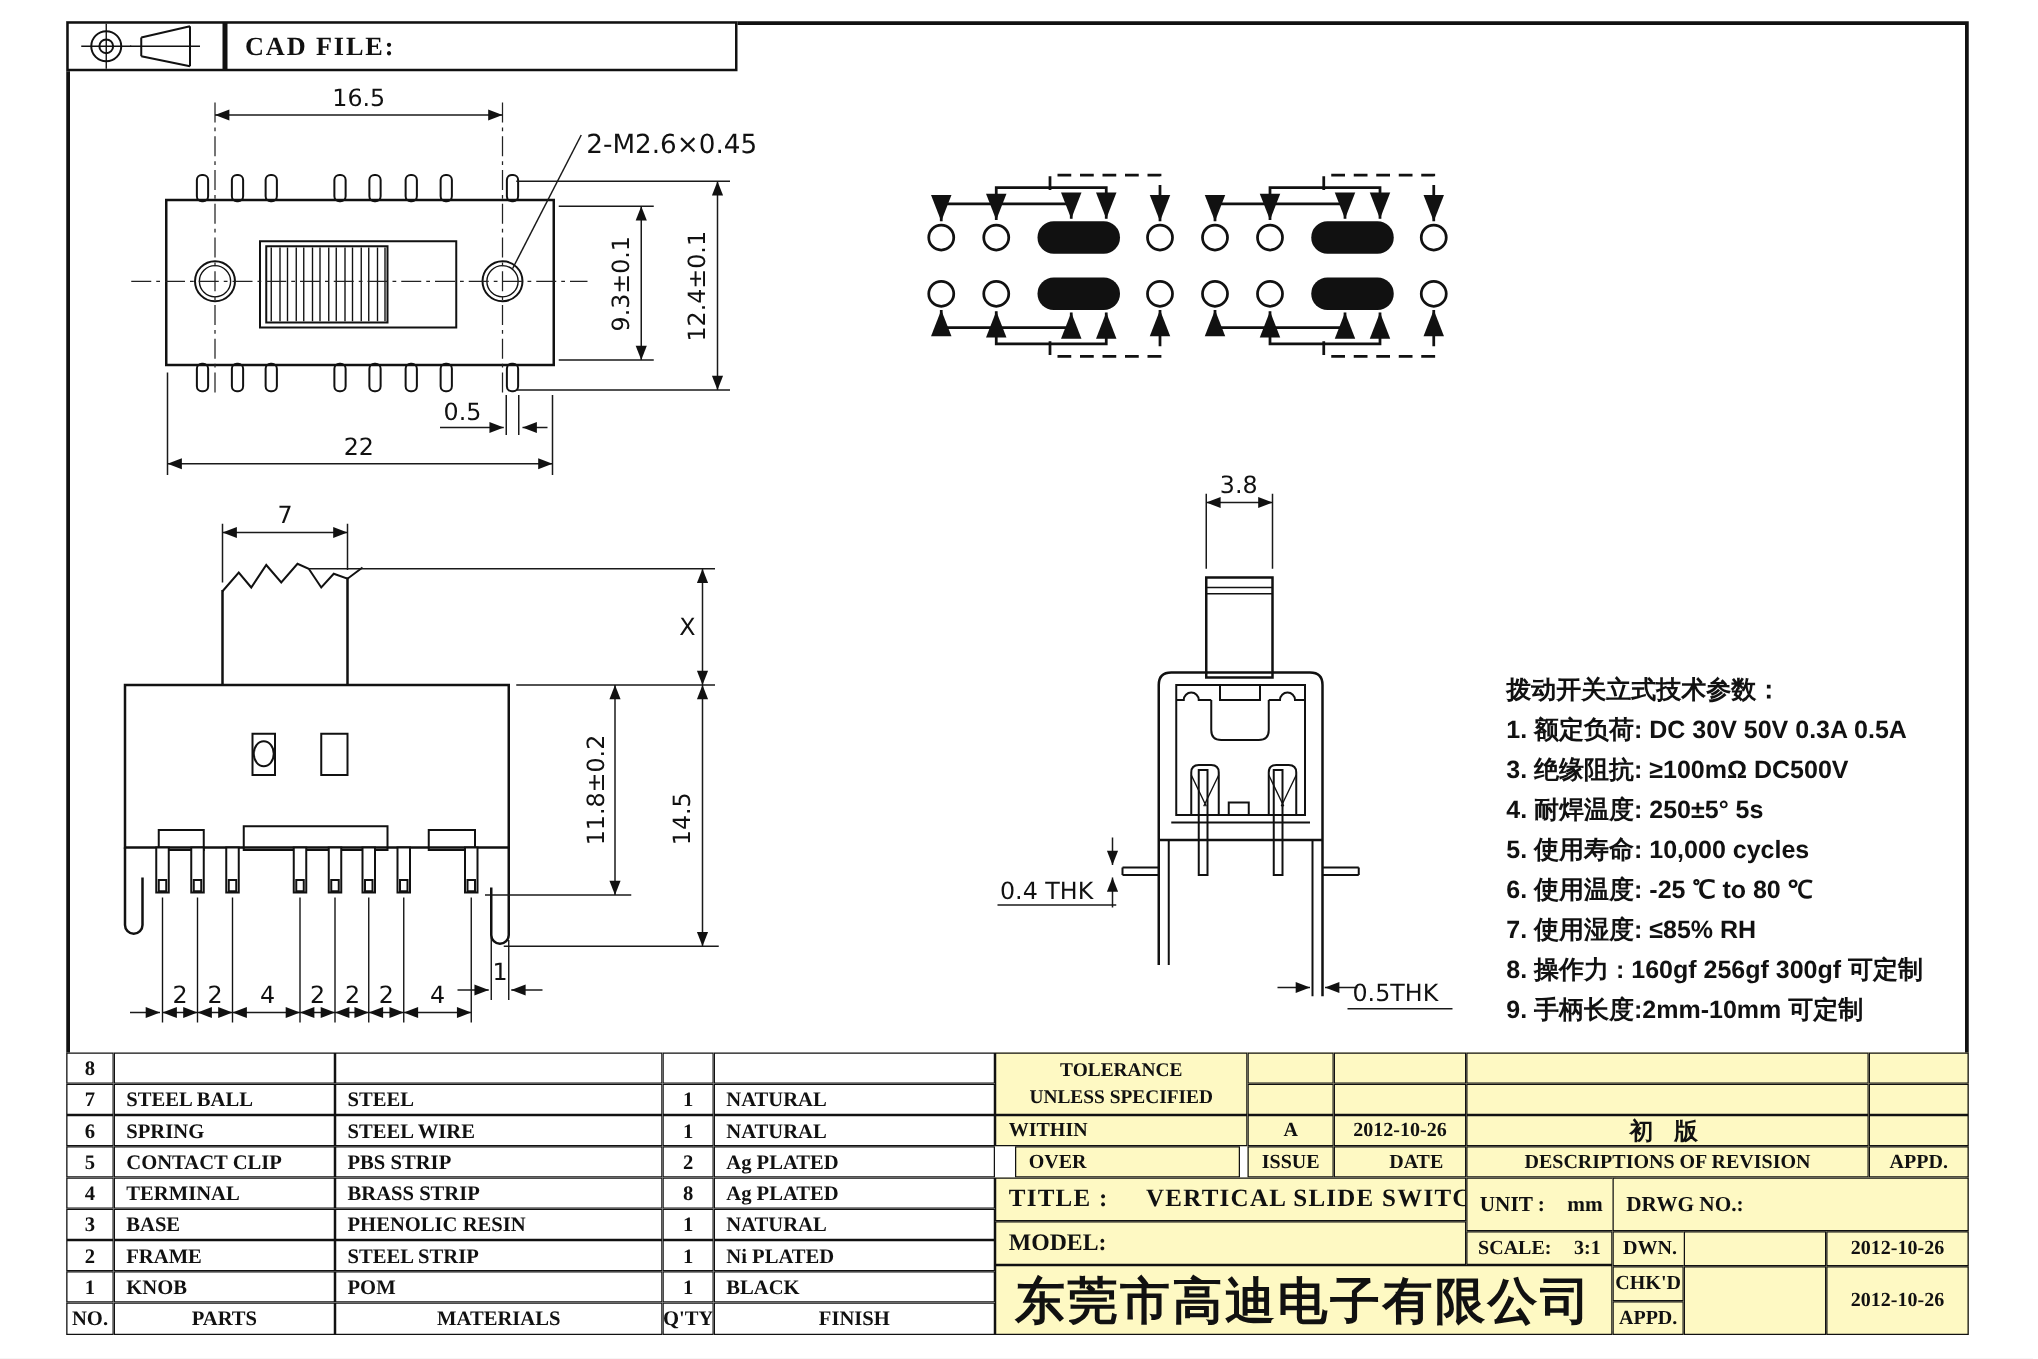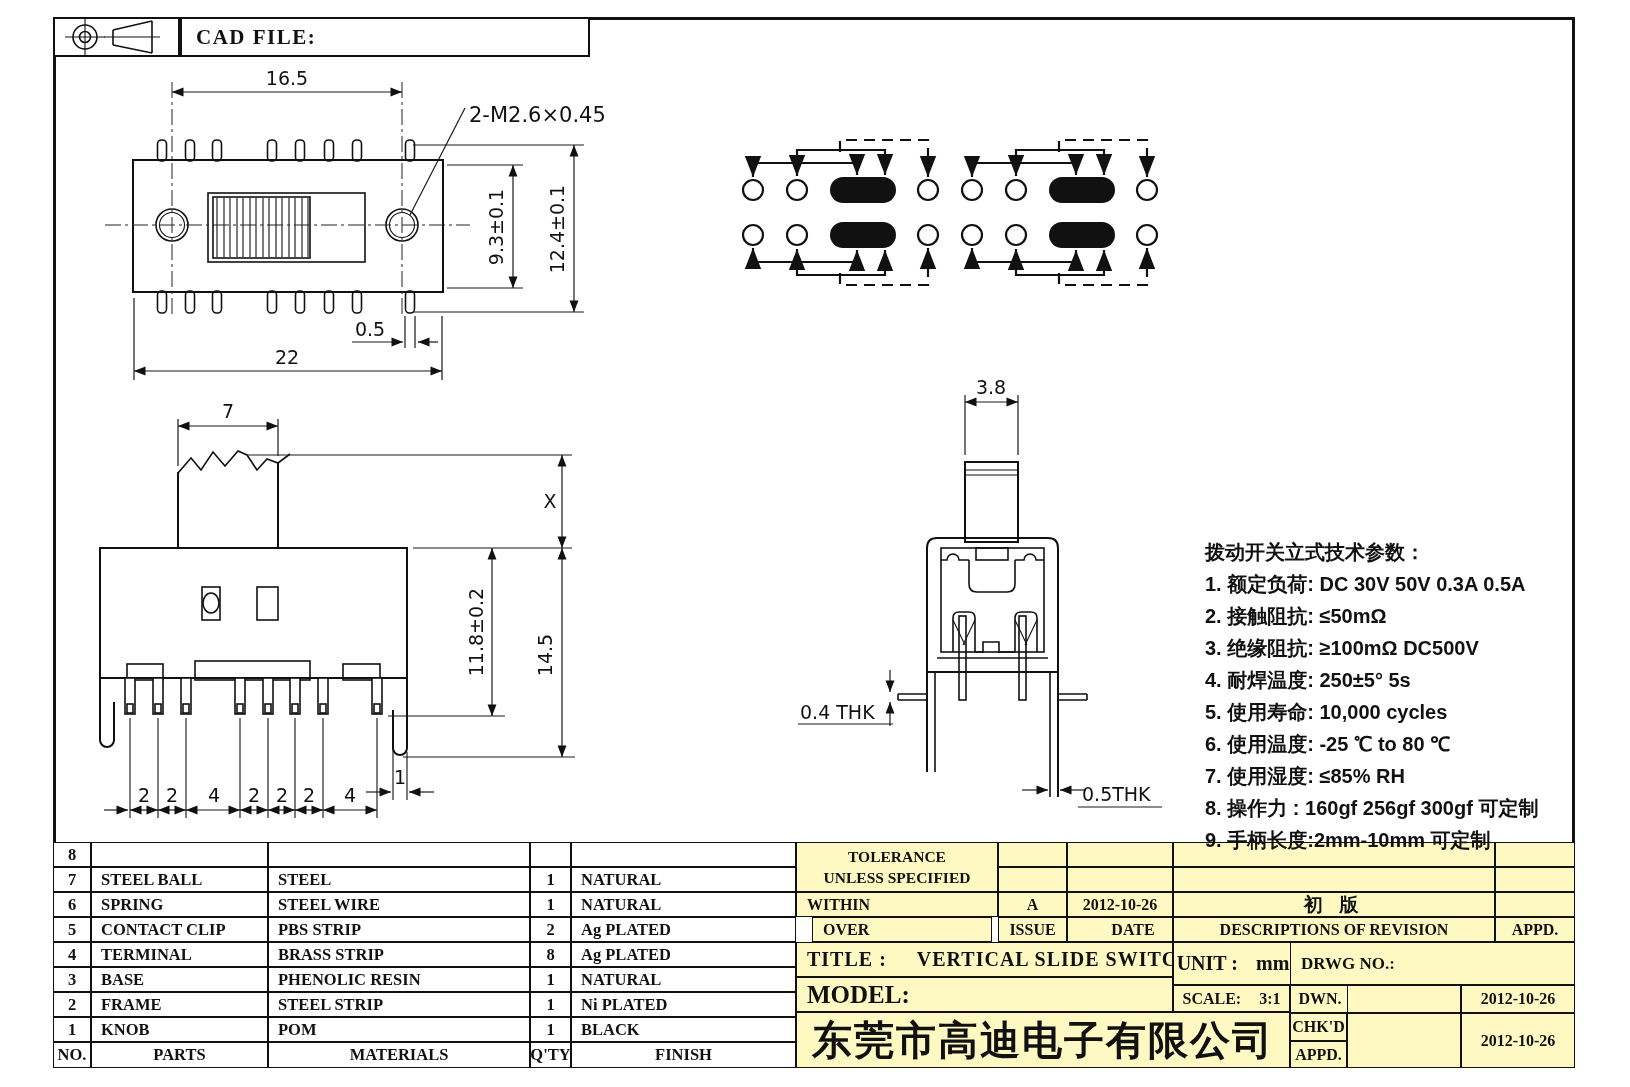--- a/index.html
+++ b/index.html
@@ -53,21 +53,20 @@
   <div class="frame"></div>
 
   <div class="hbox" style="left:53px;top:17px;width:127px;height:40px;"></div>
   <div class="hbox cadfile" style="left:180px;top:17px;width:410px;height:40px;">
     <span>CAD FILE:</span>
   </div>
 
   <div class="specs">
     <div>拨动开关立式技术参数：</div>
     <div>1.  额定负荷: DC 30V    50V    0.3A    0.5A</div>
-    <div>2.  接触阻抗:  ≤50mΩ</div>
     <div>3.  绝缘阻抗:  ≥100mΩ   DC500V</div>
     <div>4.  耐焊温度: 250±5°  5s</div>
     <div>5.  使用寿命: 10,000 cycles</div>
     <div>6.  使用温度: -25 ℃  to 80  ℃</div>
     <div>7.  使用湿度:  ≤85% RH</div>
     <div>8.  操作力 : 160gf   256gf   300gf  可定制</div>
     <div>9.  手柄长度:2mm-10mm  可定制</div>
   </div>
 
   <div class="pgrid">
@@ -149,27 +148,27 @@
     <div class="rc lft" style="left:16px;top:75px;width:180px;height:25px;">OVER</div>
     <div class="rc" style="left:202px;top:75px;width:69px;height:25px;">ISSUE</div>
     <div class="rc" style="left:271px;top:75px;width:106px;height:25px;padding-left:26px;">DATE</div>
     <div class="rc" style="left:377px;top:75px;width:322px;height:25px;">DESCRIPTIONS  OF  REVISION</div>
     <div class="rc" style="left:699px;top:75px;width:80px;height:25px;">APPD.</div>
 
     <div class="rc lft ttl" style="left:0;top:100px;width:377px;height:35px;">
       <span>TITLE :</span>
       <span class="gap30">VERTICAL  SLIDE  SWITCH</span>
     </div>
-    <div class="rc" style="left:377px;top:100px;width:120px;height:43px;font-size:20px;text-align:right;">
+    <div class="rc" style="left:377px;top:100px;width:120px;height:43px;font-size:17px;text-align:right;">
       <span>UNIT :</span>
       <span class="gap18">mm</span>
     </div>
     <div class="rc lft" style="left:494px;top:100px;width:285px;height:43px;font-size:17px;">DRWG  NO.:</div>
 
-    <div class="rc lft" style="left:0;top:135px;width:377px;height:35px;font-size:25px;">MODEL:</div>
+    <div class="rc lft" style="left:0;top:135px;width:377px;height:35px;font-size:19px;">MODEL:</div>
     <div class="rc" style="left:377px;top:143px;width:117px;height:27px;">
       <span>SCALE:</span>
       <span class="gap18">3:1</span>
     </div>
 
     <div class="rc" style="left:494px;top:143px;width:60px;height:28px;">DWN.</div>
     <div class="rc" style="left:551px;top:143px;width:114px;height:28px;"></div>
     <div class="rc" style="left:665px;top:143px;width:114px;height:28px;">2012-10-26</div>
 
     <div class="rc company" style="left:0;top:170px;width:494px;height:56px;">东莞市高迪电子有限公司</div>

